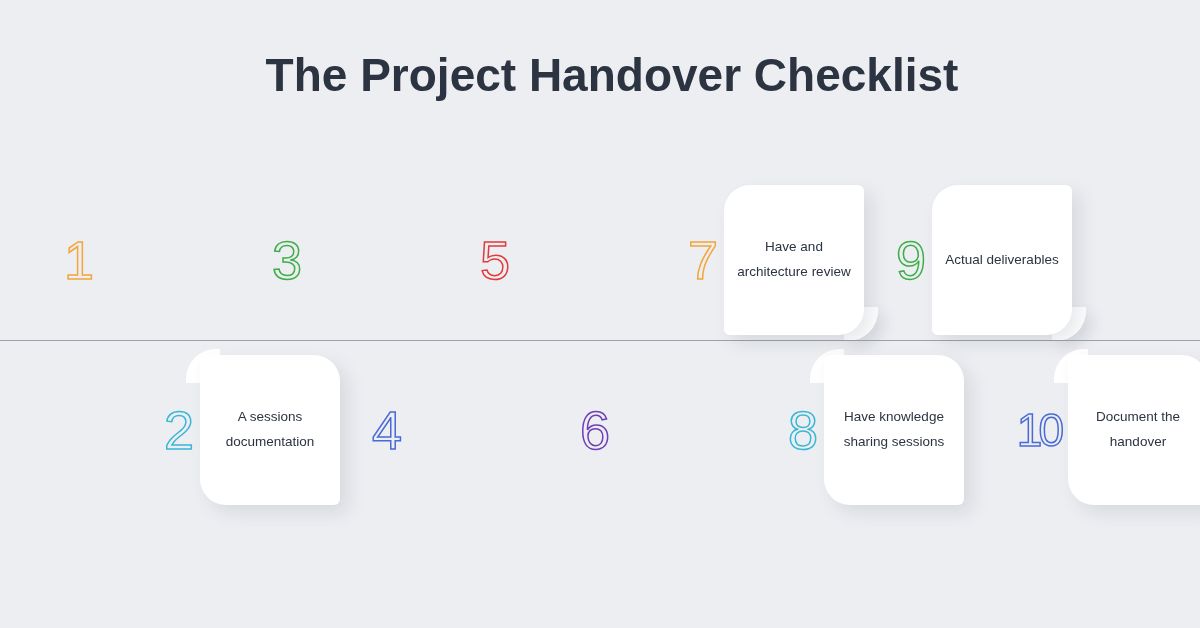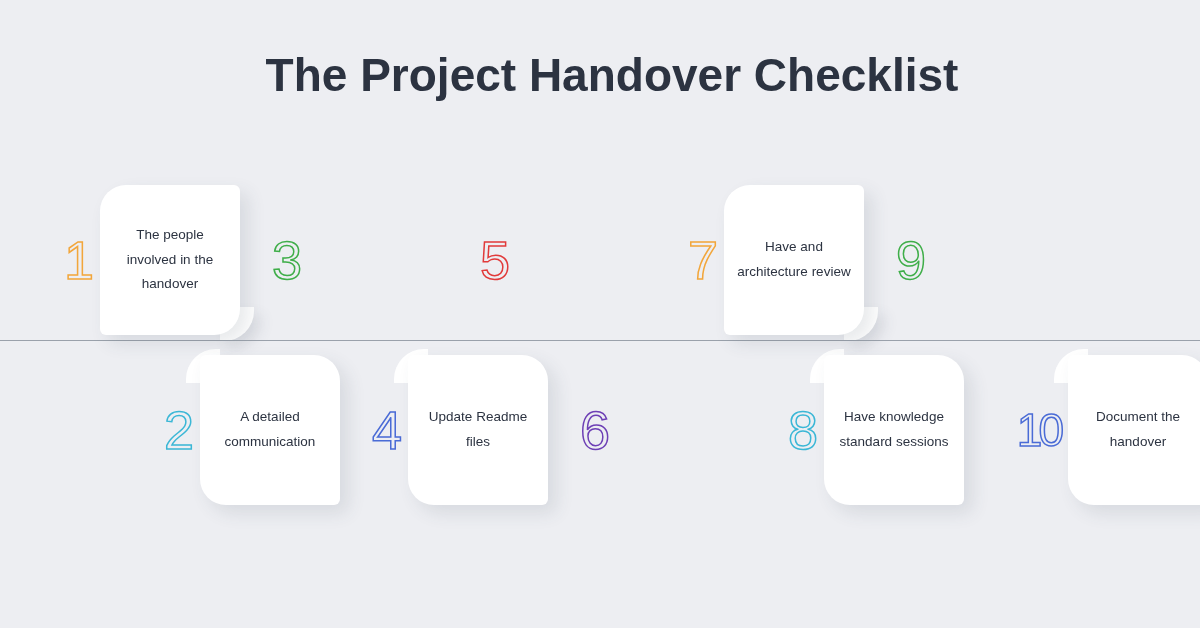--- a/index.html
+++ b/index.html
@@ -118,57 +118,56 @@
 </head>
 <body>
 
 <div class="title">The Project Handover Checklist</div>
 
 <div class="stage">
   <div class="axis"></div>
 
   <div class="item top" style="left: 40px;">
     <div class="num c1">1</div>
-    <div class="card">The people involved in the handover</div>
   </div>
 
   <div class="item bottom" style="left: 140px;">
     <div class="num c2">2</div>
-    <div class="card">A detailed communication</div>
+    <div class="card">A sessions documentation</div>
   </div>
 
   <div class="item top" style="left: 248px;">
     <div class="num c3">3</div>
   </div>
 
   <div class="item bottom" style="left: 348px;">
     <div class="num c4">4</div>
-    <div class="card">Update Readme files</div>
   </div>
 
   <div class="item top" style="left: 456px;">
     <div class="num c5">5</div>
   </div>
 
   <div class="item bottom" style="left: 556px;">
     <div class="num c6">6</div>
   </div>
 
   <div class="item top" style="left: 664px;">
     <div class="num c7">7</div>
     <div class="card">Have and architecture review</div>
   </div>
 
   <div class="item bottom" style="left: 764px;">
     <div class="num c8">8</div>
-    <div class="card">Have knowledge standard sessions</div>
+    <div class="card">Have knowledge sharing sessions</div>
   </div>
 
   <div class="item top" style="left: 872px;">
     <div class="num c9">9</div>
+    <div class="card">Actual deliverables</div>
   </div>
 
   <div class="item bottom" style="left: 1000px;">
     <div class="num c10 small">10</div>
     <div class="card">Document the handover</div>
   </div>
 
 </div>
 
 </body></html>

